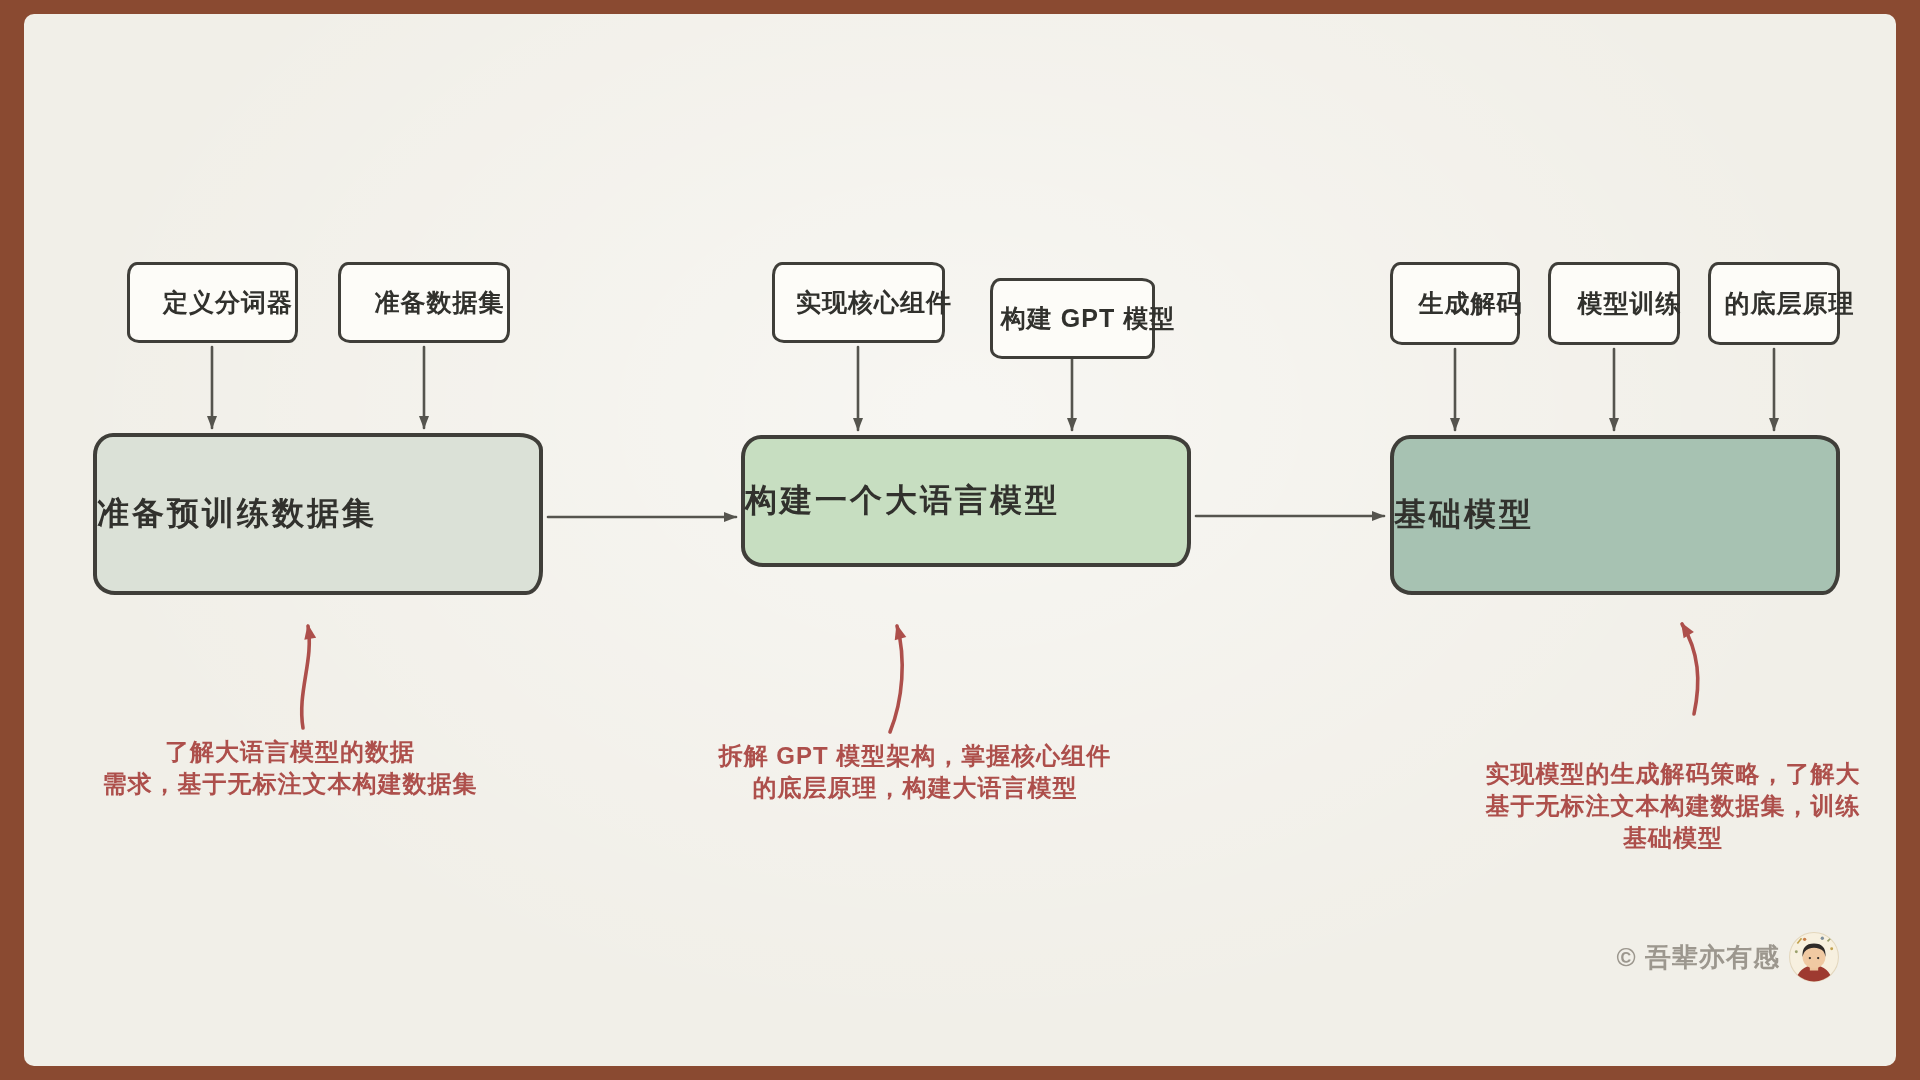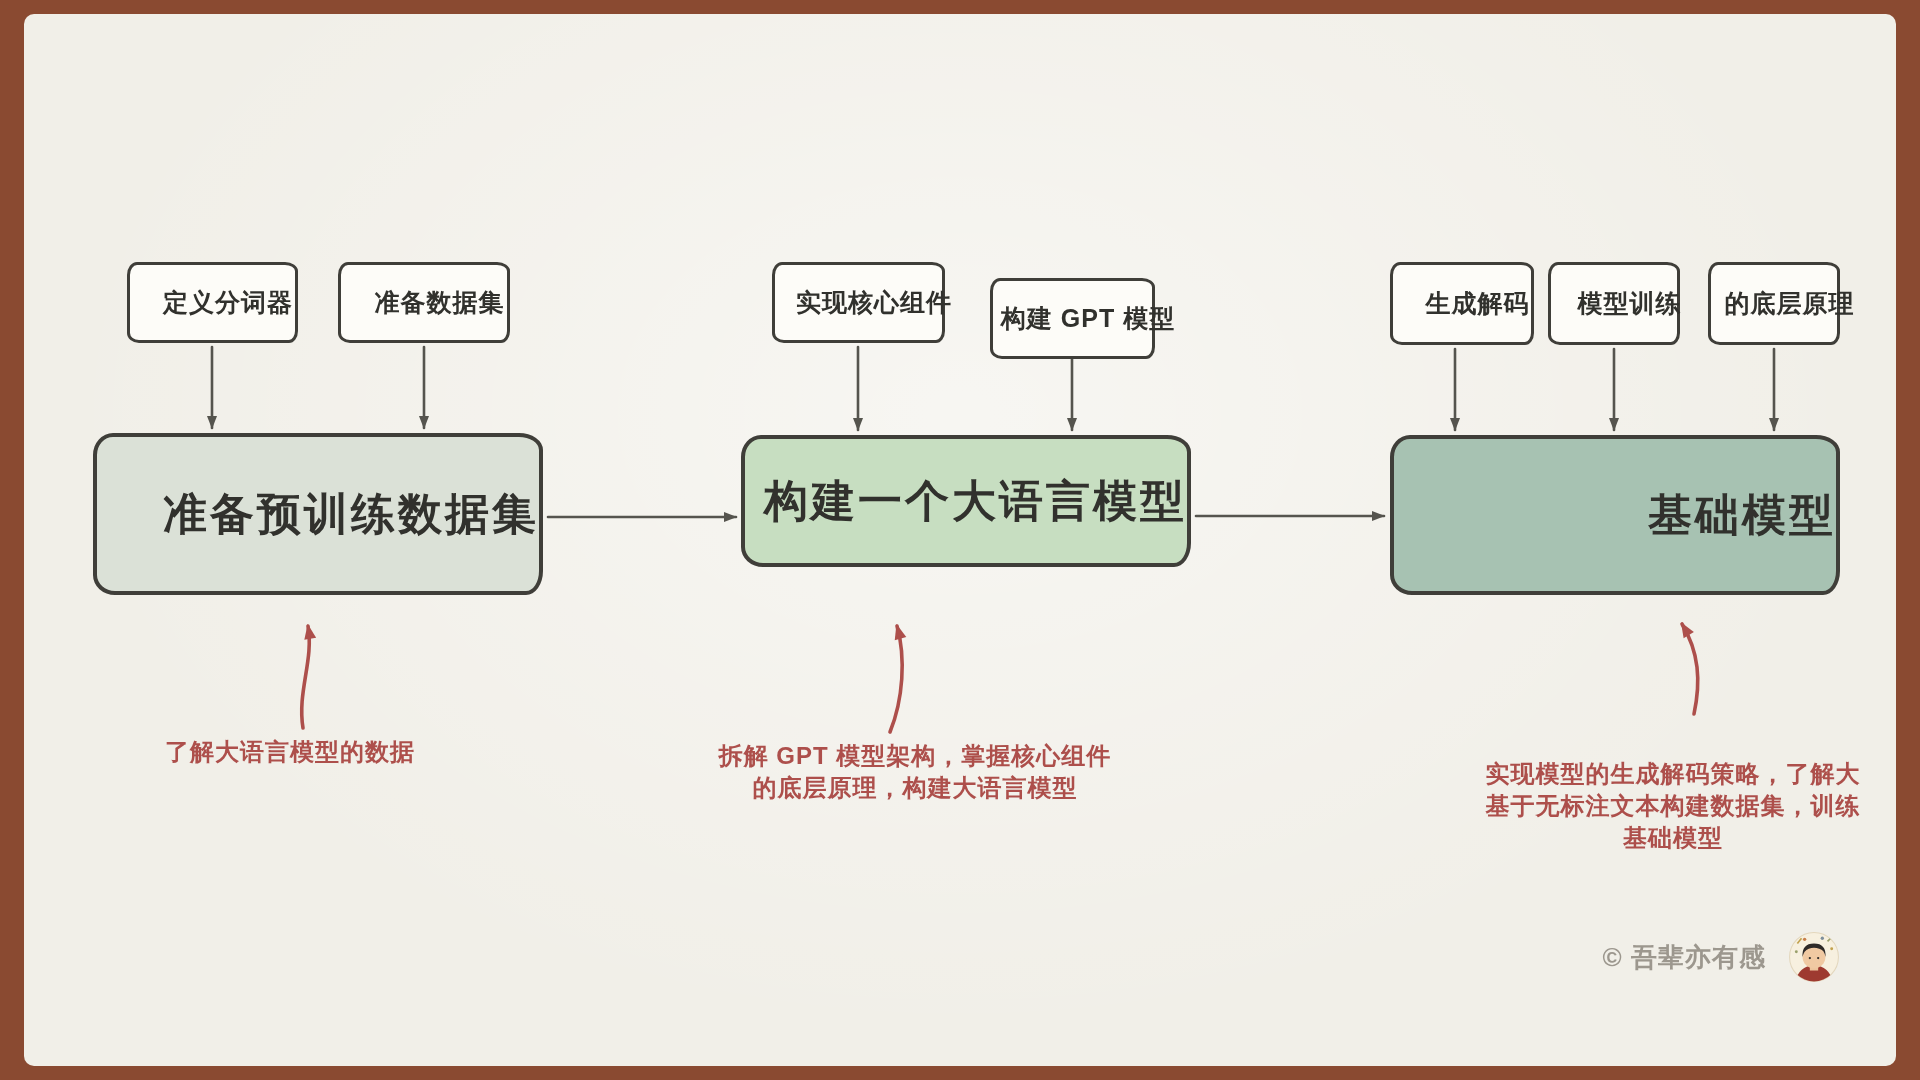--- a/index.html
+++ b/index.html
@@ -24,36 +24,36 @@
   .sbox{
     position:absolute;display:flex;align-items:center;justify-content:center;
     background:var(--small-box-fill,#fdfcf8);
     border:3px solid var(--box-border,#3f3e39);
     border-radius:10px 13px 9px 12px / 13px 9px 12px 10px;
     box-sizing:border-box;
     color:var(--box-text,#31312d);
     font-size:25px;font-weight:700;letter-spacing:1px;white-space:nowrap;padding-left:31px;
   }
   .bbox{
-    position:absolute;display:flex;align-items:center;justify-content:flex-end;
+    position:absolute;display:flex;align-items:center;justify-content:flex-start;
     border:4px solid var(--box-border,#3f3e39);
     border-radius:20px 24px 17px 22px / 22px 17px 24px 20px;
     box-sizing:border-box;
     color:var(--box-text,#31312d);
-    font-size:44px;font-weight:700;letter-spacing:3px;white-space:nowrap;font-family:Liberation Mono, monospace;
+    font-size:32px;font-weight:700;letter-spacing:3px;white-space:nowrap;font-family:Liberation Mono, monospace;
   }
   .note{
     position:absolute;text-align:center;
     color:var(--annotation,#ad4f4b);
     font-size:24px;font-weight:700;line-height:32px;letter-spacing:1px;
   }
   .note span{display:block;}
   .watermark{
     position:absolute;left:1600px;top:928px;width:240px;height:58px;
-    display:flex;align-items:center;justify-content:flex-end;gap:22px;
+    display:flex;align-items:center;justify-content:flex-end;gap:8px;
     color:var(--watermark-text,#9c978e);
     font-size:26px;font-weight:700;letter-spacing:1px;white-space:nowrap;
   }
   .avatar{width:52px;height:52px;flex:0 0 auto;}
 </style>
 </head>
 <body>
 
 <div class="stage">
   <div class="canvas"></div>
@@ -90,37 +90,38 @@
     <span>定义分词器</span>
   </div>
   <div class="sbox" style="left:338px;top:262px;width:172px;height:81px">
     <span>准备数据集</span>
   </div>
   <div class="bbox" style="left: 93px; top: 433px; width: 450px; height: 162px; background: rgb(219, 225, 215);">
     <span>准备预训练数据集</span>
   </div>
   <div class="note" style="left:65px;top:736px;width:450px">
     <span>了解大语言模型的数据</span>
+    <span>需求，基于无标注文本构建数据集</span>
   </div>
 
   <div class="sbox" style="left:772px;top:262px;width:173px;height:81px">
     <span>实现核心组件</span>
   </div>
   <div class="sbox" style="left:990px;top:278px;width:165px;height:81px">
     <span>构建 GPT 模型</span>
   </div>
   <div class="bbox" style="left: 741px; top: 435px; width: 450px; height: 132px; background: rgb(199, 222, 193);">
     <span>构建一个大语言模型</span>
   </div>
   <div class="note" style="left:690px;top:740px;width:450px">
     <span>拆解 GPT 模型架构，掌握核心组件</span>
     <span>的底层原理，构建大语言模型</span>
   </div>
 
-  <div class="sbox" style="left:1390px;top:262px;width:144px;height:83px">
+  <div class="sbox" style="left:1390px;top:262px;width:130px;height:83px">
     <span>生成解码</span>
   </div>
   <div class="sbox" style="left:1548px;top:262px;width:132px;height:83px">
     <span>模型训练</span>
   </div>
   <div class="sbox" style="left:1708px;top:262px;width:132px;height:83px">
     <span>的底层原理</span>
   </div>
   <div class="bbox" style="left: 1390px; top: 435px; width: 450px; height: 160px; background: rgb(167, 194, 178);">
     <span>基础模型</span>

